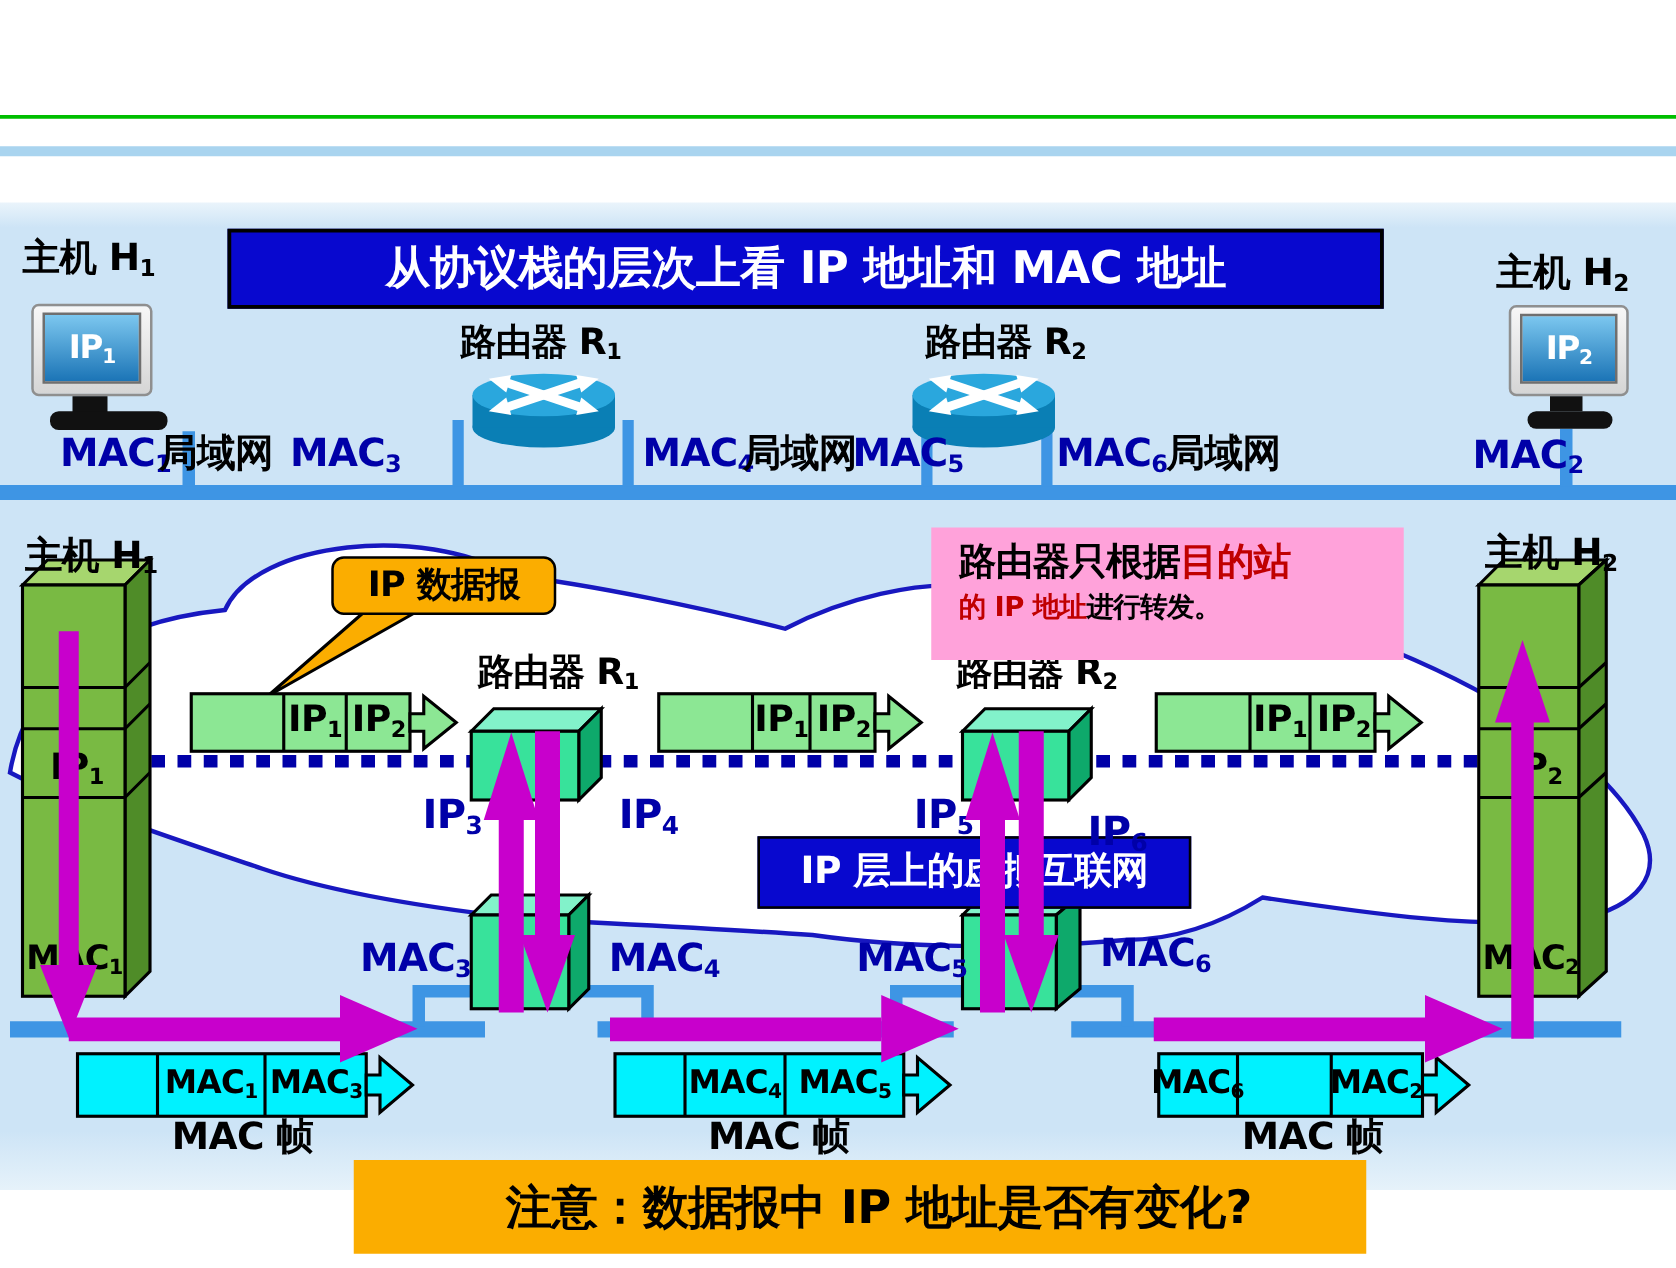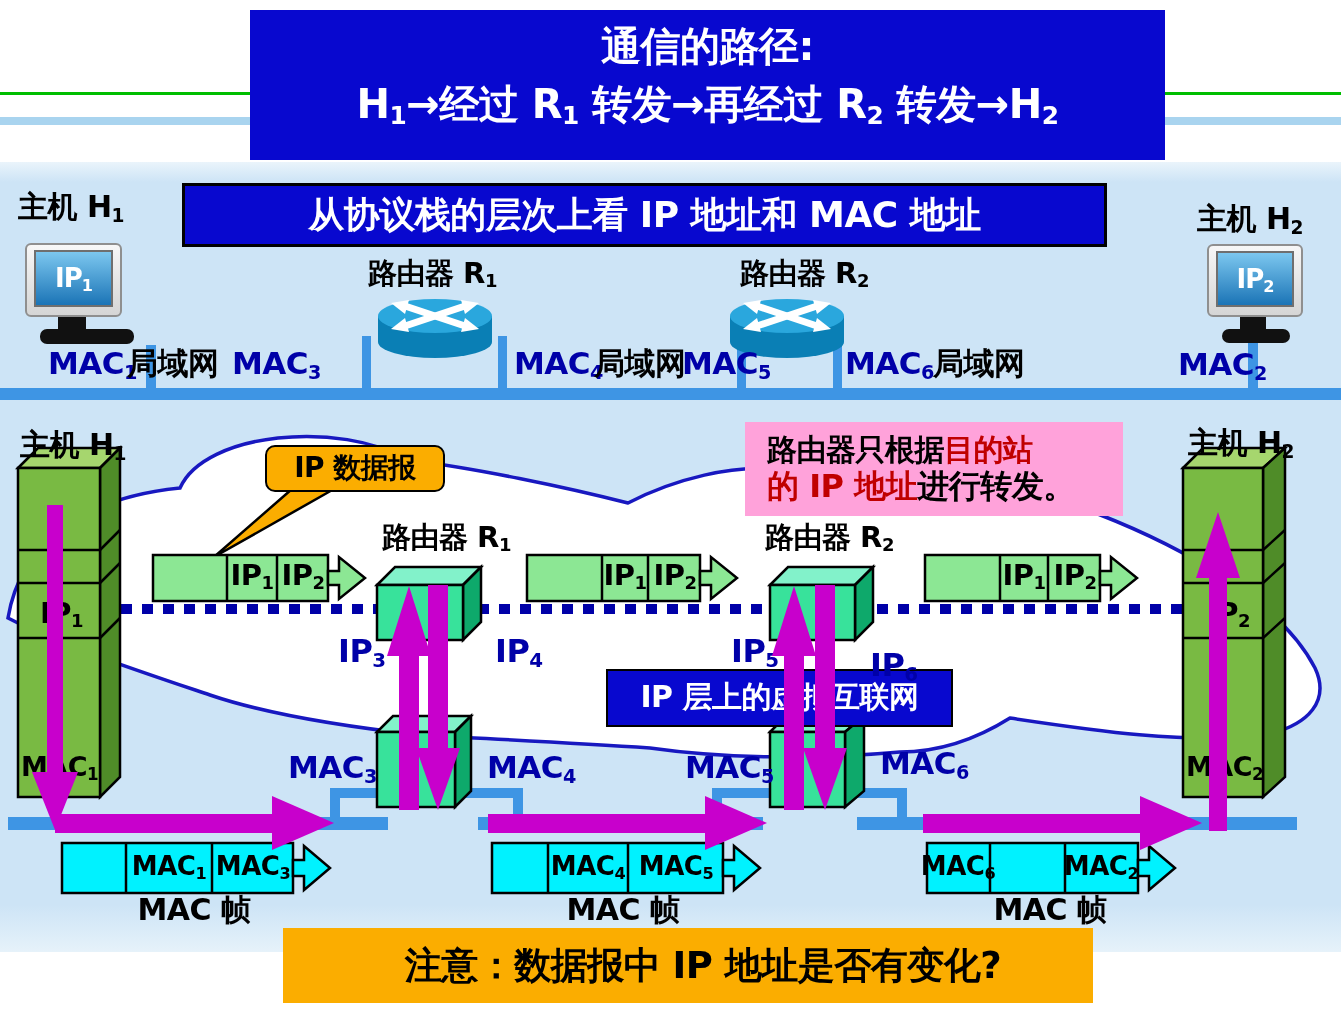--- a/index.html
+++ b/index.html
@@ -168,24 +168,20 @@
       <path d="M723,860 h11 v-14 l26,22 l-26,22 v-14 h-11 z" style="fill:var(--c-cyan)"></path>
     </g>
     <g stroke="#000" stroke-width="2.5">
       <rect x="927" y="843" width="211" height="50" style="fill:var(--c-cyan)"></rect>
       <line x1="990" y1="843" x2="990" y2="893"></line>
         <line x1="1065" y1="843" x2="1065" y2="893"></line>
       <path d="M1138,860 h11 v-14 l26,22 l-26,22 v-14 h-11 z" style="fill:var(--c-cyan)"></path>
     </g>
   </svg>
 
-  <div class="bluebox" style="left:250px;top:10px;width:915px;height:150px;">
-    <div class="lbl blk" style="position:static;display:block;color:#fff;font-size:40px;margin-top:14px;">通信的路径:</div>
-    <div class="lbl" style="position:static;display:block;color:#fff;font-size:40px;margin-top:14px;"><span>H</span><sub>1</sub><span>→经过 R</span><sub>1</sub><span> 转发→再经过 R</span><sub>2</sub><span> 转发→H</span><sub>2</sub></div>
-  </div>
 
   <div class="bluebox" style="left:182px;top:183px;width:925px;height:64px;border:3px solid #000;box-sizing:border-box;">
     <span class="lbl" style="position:static;display:inline-block;color:#fff;font-size:36px;line-height:58px;">从协议栈的层次上看 IP 地址和 MAC 地址</span>
   </div>
 
   <span class="lbl blk" style="left:18px;top:190px;font-size:30px;"><span>主机 H</span><sub>1</sub></span>
   <span class="lbl blk" style="left:1197px;top:202px;font-size:30px;"><span>主机 H</span><sub>2</sub></span>
   <span class="lbl blk" style="left:368px;top:258px;font-size:29px;"><span>路由器 R</span><sub>1</sub></span>
   <span class="lbl blk" style="left:740px;top:258px;font-size:29px;"><span>路由器 R</span><sub>2</sub></span>
 
@@ -218,23 +214,23 @@
 
   <span class="lbl blk" style="left:20px;top:428px;font-size:30px;"><span>主机 H</span><sub>1</sub></span>
   <span class="lbl blk" style="left:1188px;top:426px;font-size:30px;"><span>主机 H</span><sub>2</sub></span>
   <span class="lbl blk" style="left:382px;top:522px;font-size:29px;"><span>路由器 R</span><sub>1</sub></span>
   <span class="lbl blk" style="left:765px;top:522px;font-size:29px;"><span>路由器 R</span><sub>2</sub></span>
 
   <div class="abs" style="left:265px;top:445px;width:180px;height:47px;background:var(--c-orange);border:2.5px solid #000;border-radius:10px;box-sizing:border-box;text-align:center;">
     <span class="lbl blk" style="position:static;display:inline-block;font-size:28px;line-height:41px;">IP 数据报</span>
   </div>
 
-  <div class="abs" style="left:745px;top:422px;width:378px;height:94px;background:var(--c-pink);padding:9px 0 0 22px;box-sizing:border-box;">
+  <div class="abs" style="left:745px;top:422px;width:378px;height:106px;background:var(--c-pink);padding:9px 0 0 22px;box-sizing:border-box;">
     <div class="lbl blk" style="position:static;display:block;font-size:30px;line-height:37px;"><span>路由器只根据</span><span style="color: rgb(192, 0, 0);">目的站</span></div>
-    <div class="lbl blk" style="position:static;display:block;font-size:32px;line-height:37px;"><span style="color: rgb(192, 0, 0);">的 IP 地址</span><span>进行转发。</span></div>
+    <div class="lbl blk" style="position:static;display:block;font-size:22px;line-height:37px;"><span style="color: rgb(192, 0, 0);">的 IP 地址</span><span>进行转发。</span></div>
   </div>
 
   <div class="bluebox" style="left:606px;top:669px;width:347px;height:58px;border:2.5px solid #000;box-sizing:border-box;">
     <span class="lbl" style="position:static;display:inline-block;color:#fff;font-size:30px;line-height:52px;">IP 层上的虚拟互联网</span>
   </div>
 
   <span class="lbl blk" style="left:40px;top:598px;font-size:29px;"><span>IP</span><sub>1</sub></span>
   <span class="lbl blk" style="left:21px;top:752px;font-size:27px;"><span>MAC</span><sub>1</sub></span>
   <span class="lbl blk" style="left:1207px;top:598px;font-size:29px;"><span>IP</span><sub>2</sub></span>
   <span class="lbl blk" style="left:1186px;top:752px;font-size:27px;"><span>MAC</span><sub>2</sub></span>

